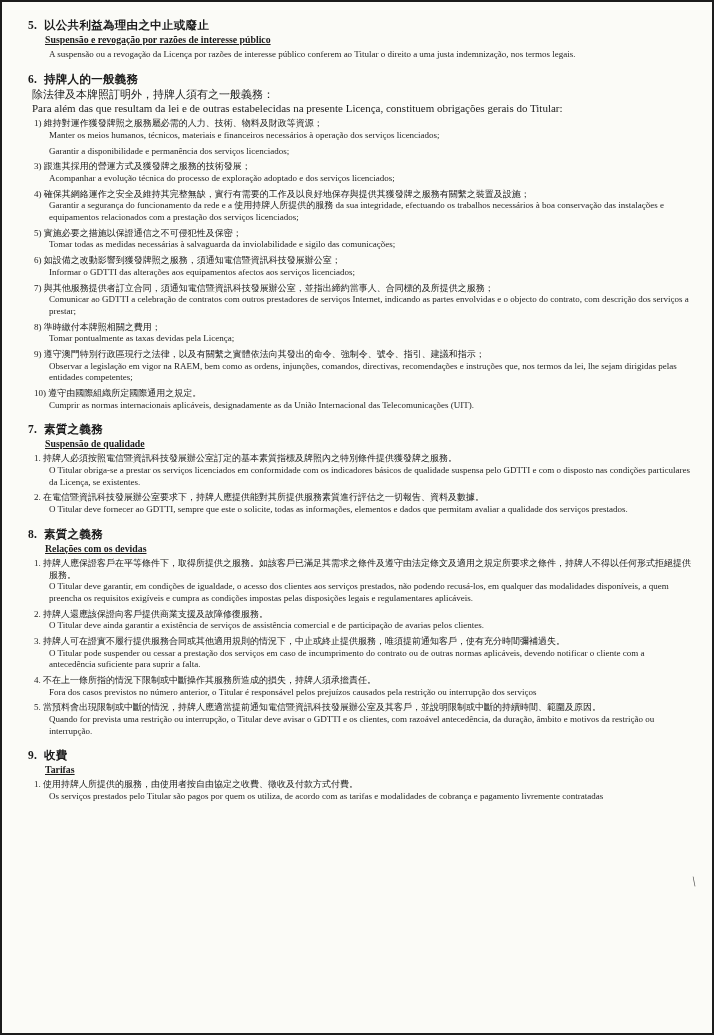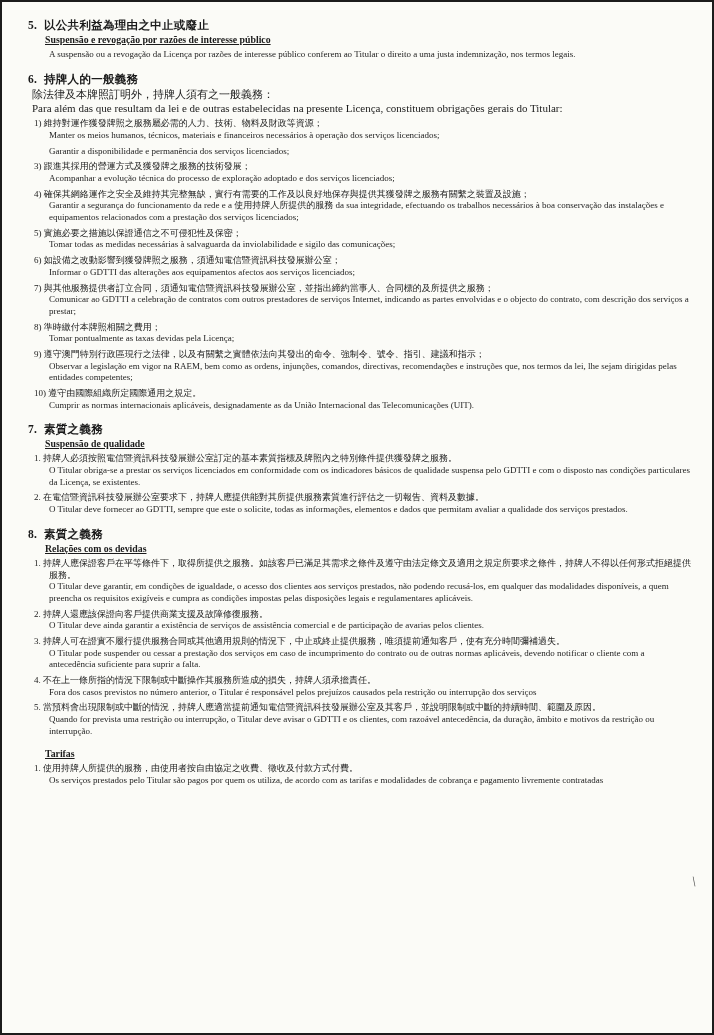--- a/index.html
+++ b/index.html
@@ -127,20 +127,21 @@
             <div class="item-zh">4. 不在上一條所指的情況下限制或中斷操作其服務所造成的損失，持牌人須承擔責任。</div>
             <div class="item-pt">Fora dos casos previstos no número anterior, o Titular é responsável pelos prejuízos causados pela restrição ou interrupção dos serviços</div>
           </div>
           <div class="item">
             <div class="item-zh">5. 當預料會出現限制或中斷的情況，持牌人應適當提前通知電信暨資訊科技發展辦公室及其客戶，並說明限制或中斷的持續時間、範圍及原因。</div>
             <div class="item-pt">Quando for prevista uma restrição ou interrupção, o Titular deve avisar o GDTTI e os clientes, com razoável antecedência, da duração, âmbito e motivos da restrição ou interrupção.</div>
           </div>
         </div>
       </div>
       <div class="section">
+        <div class="sec-head"><span class="sec-num">9.</span><span>收費</span></div>
         <div class="sec-title-pt">Tarifas</div>
         <div class="items">
           <div class="item">
             <div class="item-zh">1. 使用持牌人所提供的服務，由使用者按自由協定之收費、徵收及付款方式付費。</div>
             <div class="item-pt">Os serviços prestados pelo Titular são pagos por quem os utiliza, de acordo com as tarifas e modalidades de cobrança e pagamento livremente contratadas</div>
           </div>
         </div>
       </div>
     </div>
   <div class="stray-mark">\</div>

